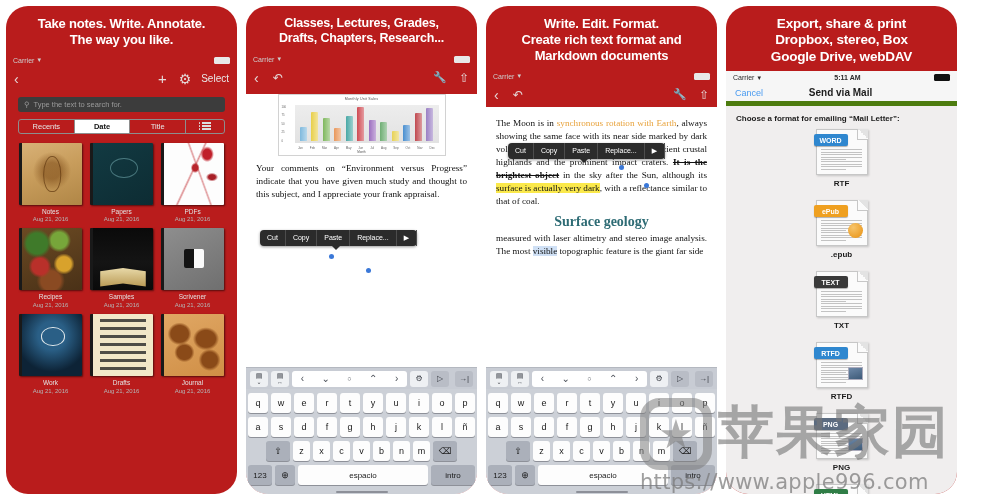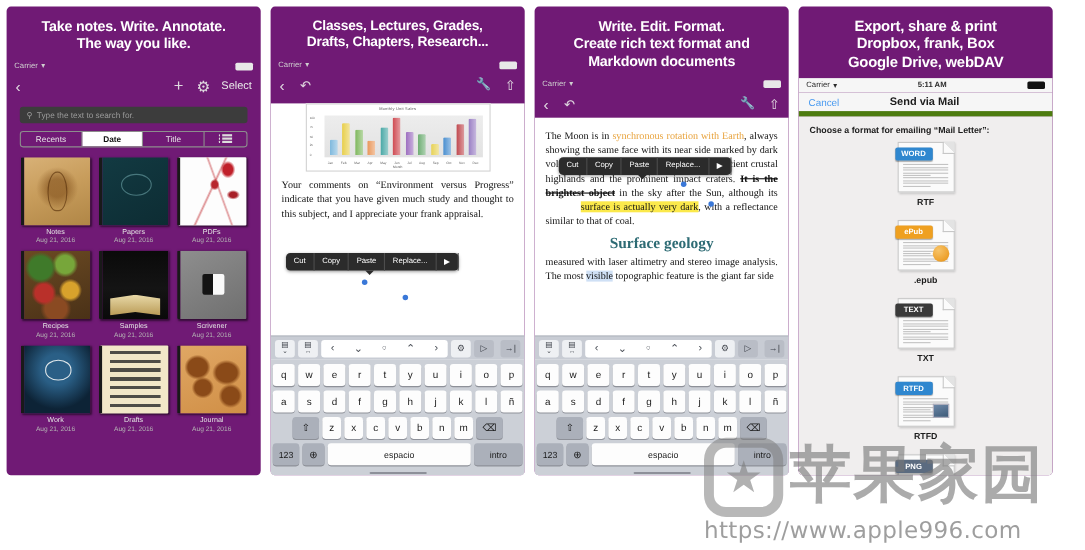--- a/index.html
+++ b/index.html
@@ -7,25 +7,25 @@
     width: 986px; height: 500px;
     background: #ffffff;
     font-family: "Liberation Sans", sans-serif;
     overflow: hidden;
   }
   .stage { position: relative; width: 986px; height: 500px; background:#fff; display:flex; }
 
   .panel {
     position: relative;
     width: 231px;
-    height: 426px;
+    height: 488px;
     margin-top: 6px;
     margin-left: 9px;
-    background: #701a75;
-    border-radius: 4px;
+    background: #b91c1c;
+    border-radius: 22px;
     overflow: hidden;
     flex: 0 0 auto;
   }
   .panel:first-child { margin-left: 6px; }
 
   
   .headline {
     color: #fff;
     text-align: center;
     padding: 10px 6px 6px;
@@ -155,21 +155,21 @@
 
   
   .editor { background:#fff; height: 100%; position:relative; }
   .doc { padding: 6px 10px 0; }
   .doctext {
     font-family: "Liberation Serif", serif;
     font-size: 9.2px; line-height: 1.42; color:#111; text-align:justify;
   }
   .amber { color:#e8a33d; }
   .strike { text-decoration: line-through; font-weight:bold; }
-  .hl { background:#fbe94b;margin-left:32px; }
+  .hl { background:#fbe94b; }
   .hdg2 {
     font-family:"Liberation Serif", serif;
     text-align:center; font-size:14px; color:#2d6b74; font-weight:bold;
     margin: 6px 0 2px;
   }
   .selected { background:#cfe0f5; }
   .selhandle { position:absolute; width:5px; height:5px; border-radius:50%; background:#3a78d8; }
 
   
   .chartbox {
@@ -648,21 +648,21 @@
           <div class="key space">espacio</div>
           <div class="key intro">intro</div>
         </div>
       <div class="homebar"></div>
     </div>
   </div>
 
   <div class="panel">
     <div class="headline" style="font-size:13.5px;">
       <span class="ln">Export, share &amp; print</span>
-      <span class="ln">Dropbox, frank, Box</span>
+      <span class="ln">Dropbox, stereo, Box</span>
       <span class="ln">Google Drive, webDAV</span>
     </div>
 
     <div class="statusbar light">
       <div class="sb-left">
         <span>Carrier</span>
         <span class="wifi">▾</span>
       </div>
       <div class="sb-mid">5:11 AM</div>
       <div class="batt"></div>

